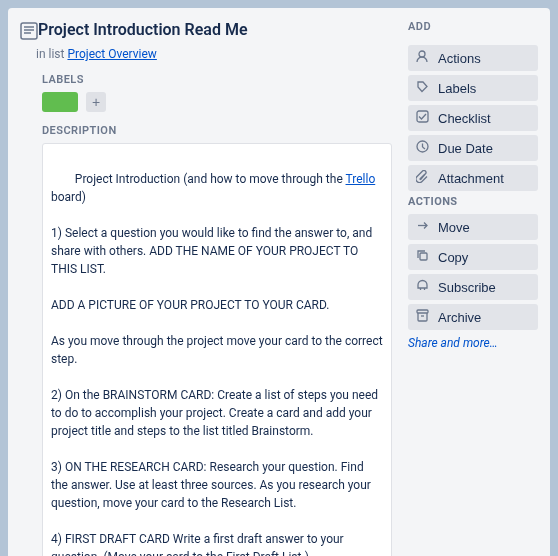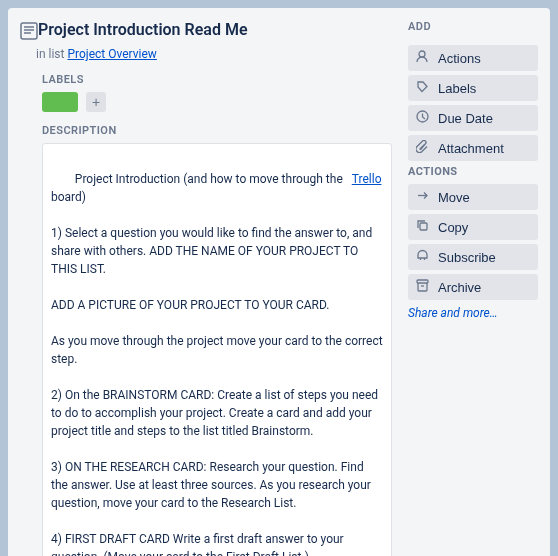--- a/index.html
+++ b/index.html
@@ -103,21 +103,20 @@
       color: #172b4d;
       background: #fff;
       overflow-y: auto;
       white-space: pre-wrap;
       word-wrap: break-word;
     }
     .underlined-text {
       text-decoration: underline;
       color: #0052cc;
       cursor: pointer;
-      margin-left: 6px;
     }
     
     .sidebar-section-title {
       font-size: 11px;
       font-weight: 600;
       color: #6b778c;
       text-transform: uppercase;
       margin-bottom: 12px;
       letter-spacing: 0.04em;
     }
@@ -232,20 +231,29 @@
 
     <button class="sidebar-btn">
       <span class="btn-icon">
         <svg width="13" height="13" viewBox="0 0 13 13" fill="none">
           <path d="M2 2h5l4 4.5-5 5L2 7V2z" stroke="#6b778c" stroke-width="1.3"></path>
         </svg>
       </span>
       <span>Labels</span>
     </button>
 
+    <button class="sidebar-btn">
+      <span class="btn-icon">
+        <svg width="13" height="13" viewBox="0 0 13 13" fill="none">
+          <rect x="1" y="1" width="11" height="11" rx="2" stroke="#6b778c" stroke-width="1.3"></rect>
+          <polyline points="3,6.5 5.5,9 10,4" stroke="#6b778c" stroke-width="1.3" fill="none"></polyline>
+        </svg>
+      </span>
+      <span>Checklist</span>
+    </button>
 
     <button class="sidebar-btn">
       <span class="btn-icon">
         <svg width="13" height="13" viewBox="0 0 13 13" fill="none">
           <circle cx="6.5" cy="6.5" r="5.5" stroke="#6b778c" stroke-width="1.3"></circle>
           <line x1="6.5" y1="3.5" x2="6.5" y2="7" stroke="#6b778c" stroke-width="1.3"></line>
           <line x1="6.5" y1="7" x2="9" y2="9" stroke="#6b778c" stroke-width="1.3"></line>
         </svg>
       </span>
       <span>Due Date</span>

